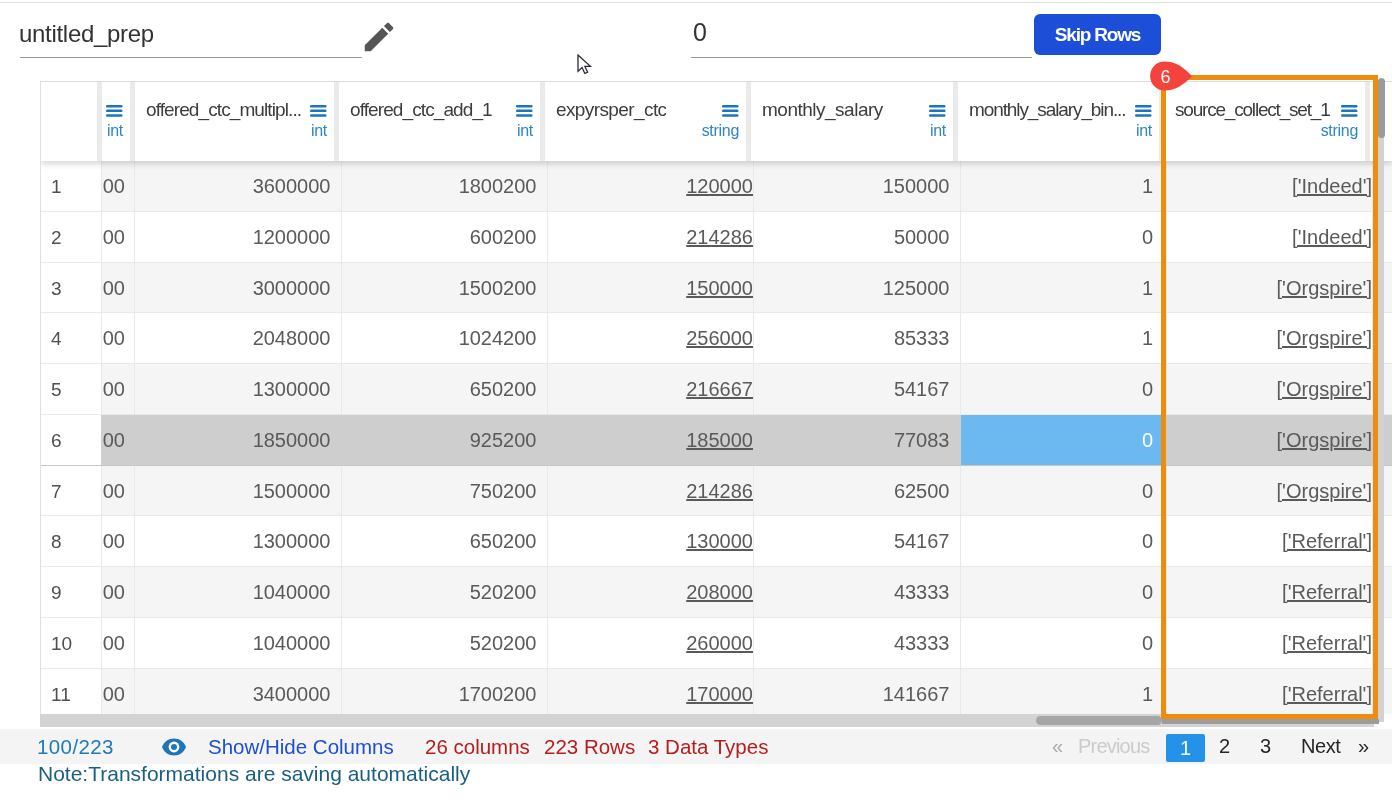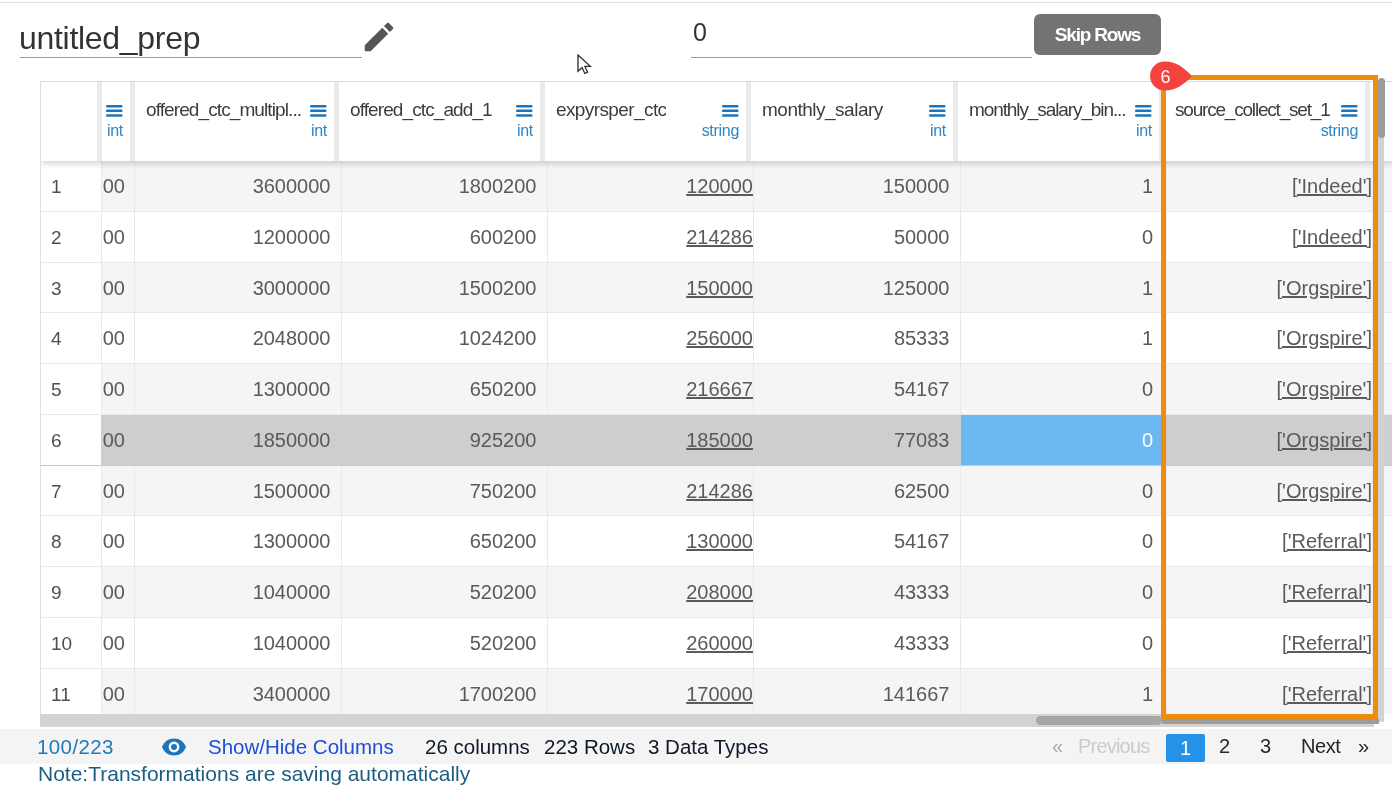--- a/index.html
+++ b/index.html
@@ -2,24 +2,24 @@
 <html><head>
 <meta charset="utf-8">
 <style>
 * { margin:0; padding:0; box-sizing:border-box; }
 html,body { background:#fff; }
 body { font-family:"Liberation Sans", sans-serif; width:1392px; height:805px; position:relative; overflow:hidden; }
 .abs { position:absolute; }
 
 
 .topline { position:absolute; left:0; top:2px; width:1392px; height:1px; background:#e2e2e2; }
-.prepname { position:absolute; left:19px; top:19.5px; font-size:32px; letter-spacing:-0.3px; color:#333; }
+.prepname { position:absolute; left:19px; top:19.5px; font-size:24px; letter-spacing:-0.3px; color:#333; }
 .uline { position:absolute; height:1px; background:#9a9a9a; }
 .zeroval { position:absolute; left:693px; top:17.5px; font-size:25px; color:#333; }
-.skipbtn { position:absolute; left:1034px; top:14px; width:127px; height:41px; background:#737373; border-radius:6px; color:#fff; font-size:19px; font-weight:700; letter-spacing:-1.2px; text-align:center; line-height:41px; }
+.skipbtn { position:absolute; left:1034px; top:14px; width:127px; height:41px; background:#1d4ed8; border-radius:6px; color:#fff; font-size:19px; font-weight:700; letter-spacing:-1.2px; text-align:center; line-height:41px; }
 
 
 .tbl { position:absolute; left:40px; top:81px; width:1352px; height:632.5px; border-left:1px solid #e0e0e0; border-top:1px solid #dcdcdc; overflow:hidden; background:#fff; }
 .thead { display:flex; height:79px; position:relative; background:#fff; box-shadow:0 3px 6px rgba(0,0,0,0.16); z-index:2; }
 .th { position:relative; border-right:5px solid #eaeaea; height:79px; flex:none; }
 .th .hn { position:absolute; left:11px; top:17px; font-size:19px; letter-spacing:-0.9px; color:#3d3d3d; white-space:nowrap; max-width:158px; overflow:hidden; }
 .th .ham { position:absolute; right:7px; top:23px; }
 .th .ht { position:absolute; right:7px; top:40px; font-size:16px; letter-spacing:-0.3px; color:#2e86c5; }
 .trow { display:flex; height:50.75px; position:relative; }
 .td { flex:none; height:100%; border-right:1px solid #e9e9e9; border-bottom:1px solid #e9e9e9; font-size:20px; color:#5a5a5a; line-height:51.7px; white-space:nowrap; overflow:hidden; }
@@ -46,21 +46,21 @@
 .vthumb { position:absolute; left:1378px; top:78px; width:7px; height:60px; background:#9b9b9b; border-radius:3.5px; z-index:6; }
 
 
 .hsb { position:absolute; left:40px; top:713.5px; width:1334px; height:13px; background:#d3d3d3; z-index:4; }
 .hthumb { position:absolute; left:996px; top:2px; width:126px; height:9px; background:#a6a6a6; border-radius:4.5px; }
 
 
 .fbar { position:absolute; left:0; top:729px; width:1392px; height:35px; background:#f4f4f5; }
 .f1 { position:absolute; left:37px; top:735px; font-size:20.5px; letter-spacing:0.4px; color:#1f7ab8; }
 .f2 { position:absolute; left:208px; top:735px; font-size:20.5px; letter-spacing:0; color:#1d4ed8; }
-.f3 { position:absolute; top:735px; font-size:20.5px; letter-spacing:0; color:#0f172a; }
+.f3 { position:absolute; top:735px; font-size:20.5px; letter-spacing:0; color:#b91c1c; }
 .note { position:absolute; left:38px; top:762px; font-size:21px; letter-spacing:0; color:#1a5f80; }
 
 
 .pg { position:absolute; top:735px; font-size:20px; color:#262626; letter-spacing:-0.4px; }
 .pg1 { position:absolute; left:1166px; top:734px; width:39px; height:28px; background:#2492e8; border-radius:2px; color:#fff; font-size:20px; text-align:center; line-height:28px; }
 </style>
 </head>
 <body>
 <div class="topline"></div>
 <div class="prepname">untitled_prep</div>

